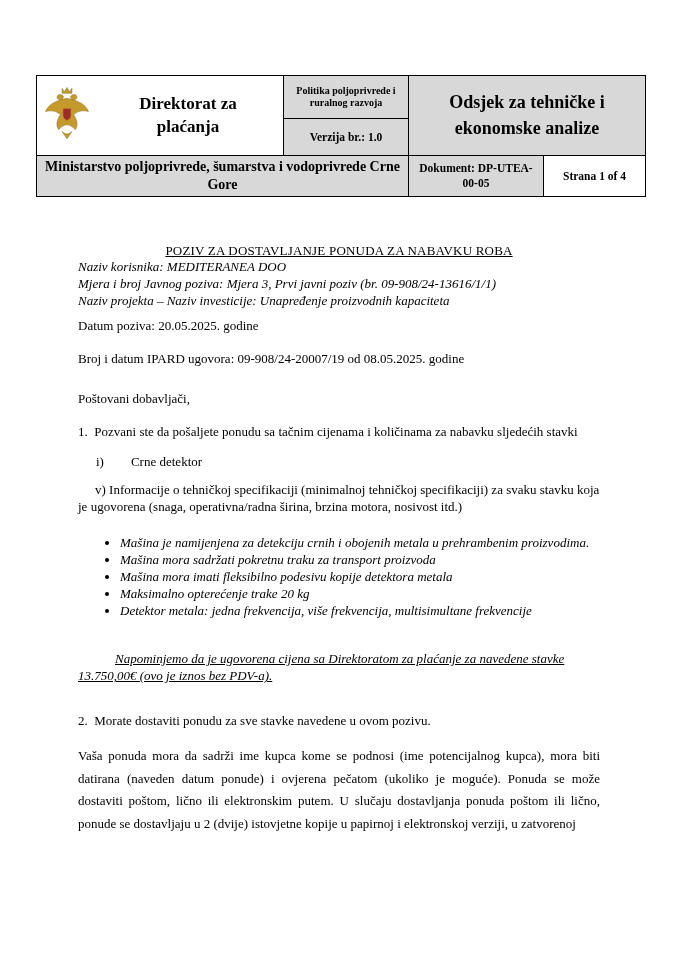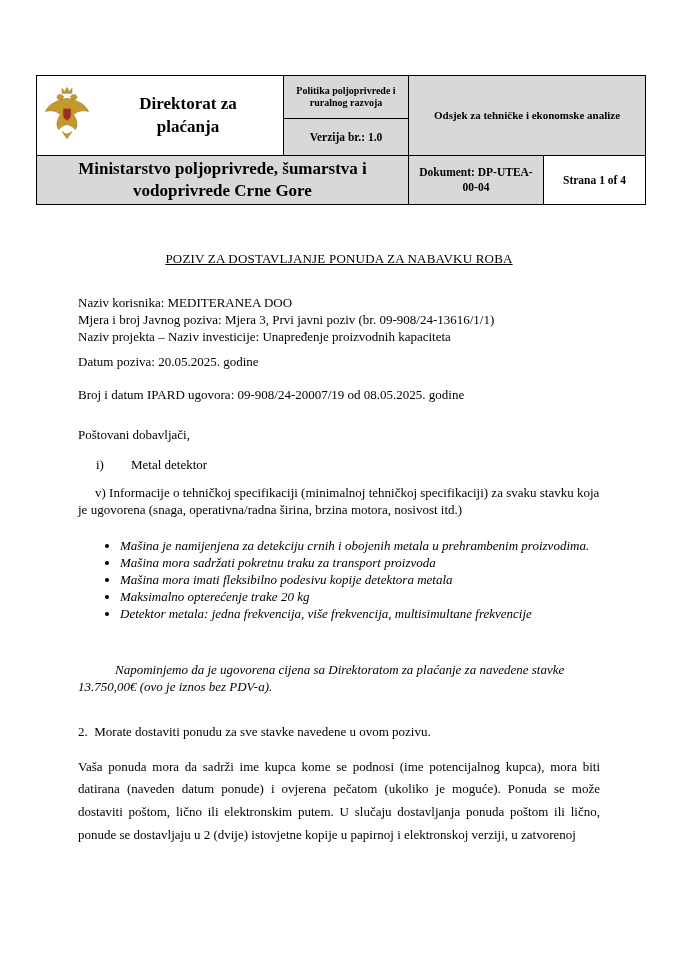--- a/index.html
+++ b/index.html
@@ -28,44 +28,44 @@
   .gray { background:#d8d8d8; }
 
   .logo-cell { background:#fff; padding:4px 6px; }
   .logo-wrap { display:flex; align-items:center; justify-content:flex-start; gap:6px; }
   .org-title {
     font-weight:bold; font-size:17px; line-height:1.35;
     width:160px; margin:0 auto; text-align:center;
   }
   .policy-cell   { font-weight:bold; font-size:10px; height:43px; line-height:1.25; }
   .version-cell  { font-weight:bold; font-size:11.5px; height:37px; }
-  .dept-cell     { font-weight:bold; font-size:11px; line-height:1.4; }
-  .ministry-cell { font-weight:bold; font-size:17px; height:38px; line-height:1.3; padding:2px 14px; }
+  .dept-cell     { font-weight:bold; font-size:18px; line-height:1.4; }
+  .ministry-cell { font-weight:bold; font-size:14px; height:38px; line-height:1.3; padding:2px 14px; }
   .docnum-cell   { font-weight:bold; font-size:11.5px; line-height:1.3; }
   .pageno-cell   { font-weight:bold; font-size:11.5px; background:#fff; }
 
   
   .content { padding:0 79px 0 78px; }
   .doc-title {
     margin-top:46px;
     text-align:center; font-weight:normal; text-decoration:underline;
     font-size:13px; letter-spacing:0.2px;
   }
-  .info-block { margin-top:28px; line-height:1.3; }
+  .info-block { line-height:1.3;font-style:italic; }
   .date-line { margin-top:8px; }
   .contract-line { margin-top:17px; }
   .salutation { margin-top:24px; }
   .numbered { white-space:pre-wrap; }
   .item1 { margin-top:17px; }
   .sub-item { margin-top:14px; padding-left:18px; }
   .sub-item .sub-text { margin-left:27px; }
   .spec-par { margin-top:11px; text-indent:17px; line-height:1.32; }
   .bullets { margin-top:20px; padding-left:42px; }
   .bullets li { font-style:italic; line-height:1.3; }
-  .note { margin-top:38px; font-style:italic; text-indent:37px; line-height:1.35; }
+  .note { margin-top:30px; font-style:italic; text-indent:37px; line-height:1.35;text-decoration:underline; }
   .item2 { margin-top:28px; }
   .closing { margin-top:16px; text-align:justify; line-height:1.74; }
 </style>
 </head>
 <body>
 
 <div class="page">
 
   <table class="header-table">
     <colgroup>
@@ -94,21 +94,21 @@
           </div>
         </td>
         <td class="gray policy-cell">Politika poljoprivrede i ruralnog razvoja</td>
         <td class="gray dept-cell" colspan="2" rowspan="2">Odsjek za tehničke i ekonomske analize</td>
       </tr>
       <tr>
         <td class="gray version-cell">Verzija br.: 1.0</td>
       </tr>
       <tr>
         <td class="gray ministry-cell" colspan="2">Ministarstvo poljoprivrede, šumarstva i vodoprivrede Crne Gore</td>
-        <td class="gray docnum-cell">Dokument: DP-UTEA-00-04</td>
+        <td class="gray docnum-cell">Dokument: DP-UTEA-00-05</td>
         <td class="pagemo-cell pagenumber pagemo pagemo-cell pagero pagenumber-cell pageno-cell pagelabel pagem pagemcell pagemo2 pagenr pagenr-cell pagenocell pagenum pagenum-cell pagemo3 pagemo4 pagemo5 pagemo6 pagemo7 pagemo8 pagemo9 pagemo10 pagemo11 pagemo12 pagemo13 pagemo14 pagemo15 pagemo16 pagemo17 pagemo18 pagemo19 pagemo20 pagemo21 pagemo22 pagemo23 pagemo24 pagemo25" style="font-weight:bold;font-size:11.5px;background:#fff">Strana 1 of 4</td>
       </tr>
     </tbody>
   </table>
 
   <div class="content">
 
     <div class="doc-title">POZIV ZA DOSTAVLJANJE PONUDA ZA NABAVKU ROBA</div>
 
     <div class="info-block">
@@ -116,23 +116,24 @@
       <div>Mjera i broj Javnog poziva: Mjera 3, Prvi javni poziv (br. 09-908/24-13616/1/1)</div>
       <div>Naziv projekta – Naziv investicije: Unapređenje proizvodnih kapaciteta</div>
     </div>
 
     <div class="date-line">Datum poziva: 20.05.2025. godine</div>
 
     <div class="contract-line">Broj i datum IPARD ugovora: 09-908/24-20007/19 od 08.05.2025. godine</div>
 
     <div class="salutation">Poštovani dobavljači,</div>
 
+    <div class="item1 numbered">1.  Pozvani ste da pošaljete ponudu sa tačnim cijenama i količinama za nabavku sljedećih stavki</div>
 
     <div class="sub-item">
-      <span>i)</span><span class="sub-text">Metal detektor</span>
+      <span>i)</span><span class="sub-text">Crne detektor</span>
     </div>
 
     <div class="spec-par">v) Informacije o tehničkoj specifikaciji (minimalnoj tehničkoj specifikaciji) za svaku stavku koja je ugovorena (snaga, operativna/radna širina, brzina motora, nosivost itd.)</div>
 
     <ul class="bullets">
       <li>Mašina je namijenjena za detekciju crnih i obojenih metala u prehrambenim proizvodima.</li>
       <li>Mašina mora sadržati pokretnu traku za transport proizvoda</li>
       <li>Mašina mora imati fleksibilno podesivu kopije detektora metala</li>
       <li>Maksimalno opterećenje trake 20 kg</li>
       <li>Detektor metala: jedna frekvencija, više frekvencija, multisimultane frekvencije</li>

